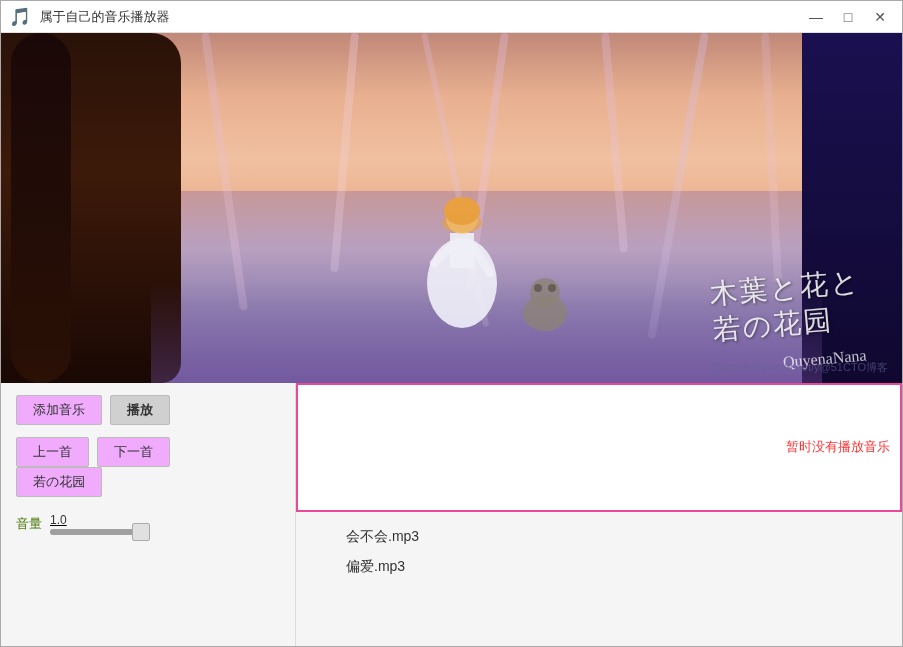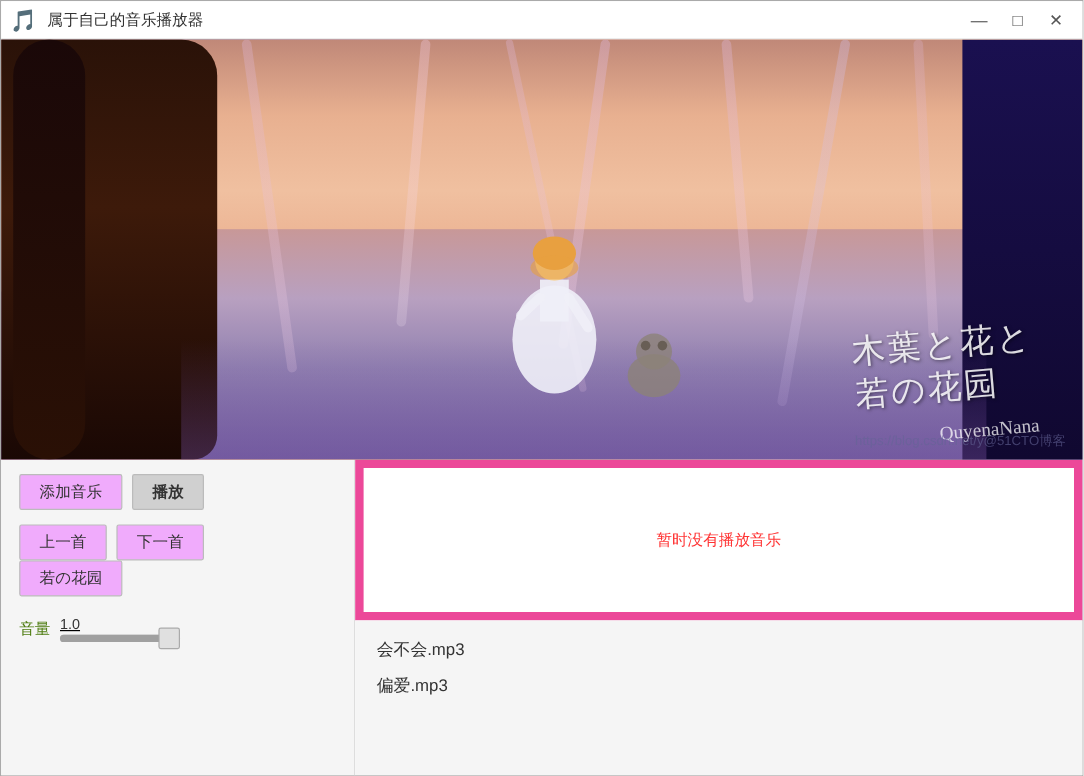--- a/index.html
+++ b/index.html
@@ -123,24 +123,24 @@
       color: #333;
       border-radius: 2px;
     }
     .btn-play {
       background: #d0d0d0;
       font-weight: bold;
     }
     .status-display {
       flex: 1;
       background: #fff;
-      border: 7px solid #ec4899;
-      display: flex;
-      align-items: center;
-      justify-content: center;
+      border: 2px solid #ec4899;
+      display: flex;
+      align-items: center;
+      justify-content: flex-end;
       padding: 5px 10px;
     }
     .status-text {
       color: #ff3333;
       font-size: 13px;
       font-family: 'Microsoft YaHei', sans-serif;
     }
     .nav-buttons {
       display: flex;
       gap: 8px;
@@ -208,20 +208,21 @@
       background: #f5f5f5;
       padding: 10px;
       overflow-y: auto;
     }
     .playlist-item {
       padding: 6px 8px;
       font-size: 14px;
       color: #333;
       cursor: pointer;
       border-radius: 2px;
+      margin-left: 32px;
     }
 
     .watermark {
       position: absolute;
       bottom: 8px;
       right: 14px;
       font-size: 11px;
       color: rgba(100,100,150,0.6);
       margin-top: 44px;
     }

